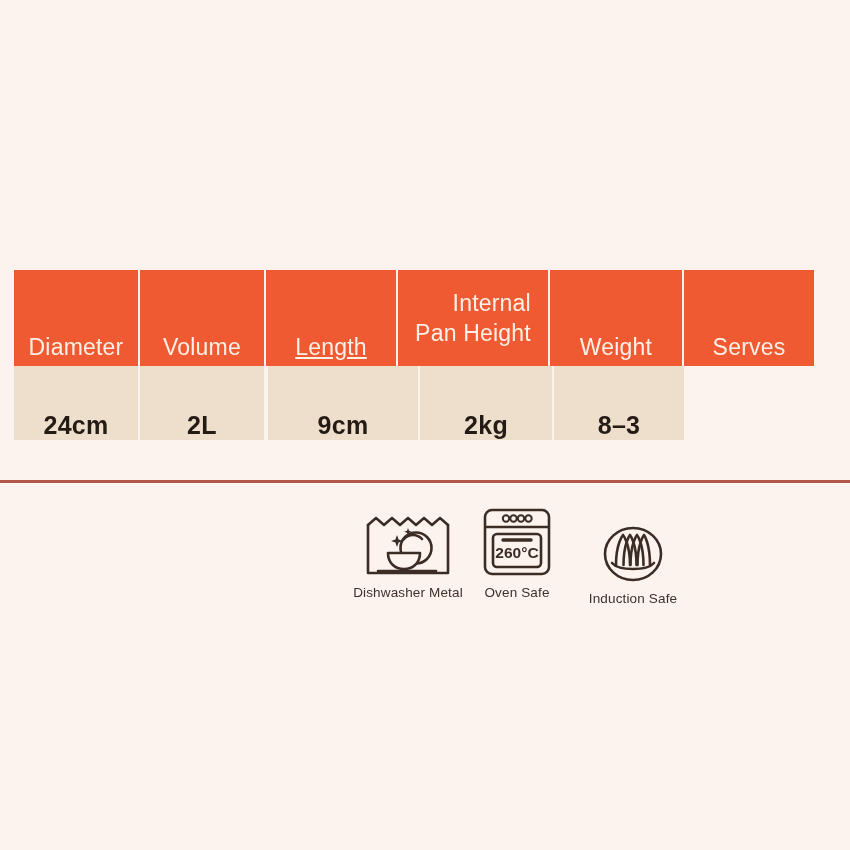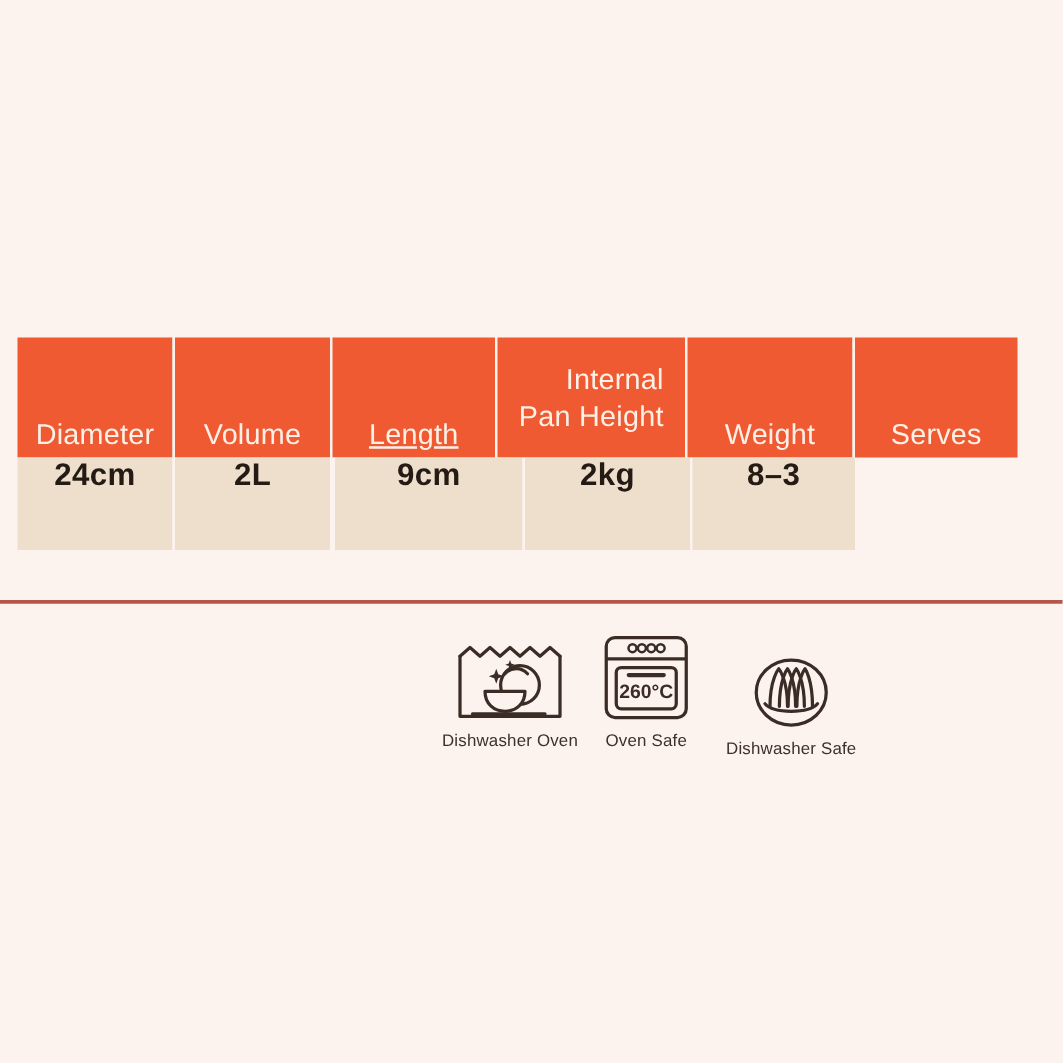--- a/index.html
+++ b/index.html
@@ -28,21 +28,21 @@
   .table-row {
     display: flex;
     width: 100%;
   }
   .header-row { height: 96px; }
   .body-row   { height: 74px; }
 
   .cell {
     flex: 0 0 auto;
     display: flex;
-    align-items: flex-start;
+    align-items: flex-end;
     justify-content: center;
     text-align: center;
     box-sizing: border-box;
   }
   
   .col-0 { width: 124px; }
   .col-1 { width: 124px; }
   .col-2 { width: 130px; text-decoration: underline; }
   .col-3 { width: 150px; }
   .col-4 { width: 132px; }
@@ -182,21 +182,21 @@
           <path d="M40 24 A 12 12 0 0 1 58 24"></path>
           <path d="M24 38 H56 C56 48 49 54 40 54 C31 54 24 48 24 38 Z" fill="#fdf3ee"></path>
           <path d="M14 56 H72"></path>
         </g>
         <g fill="#3b2d26">
           <path d="M33 20 L34.6 24.4 L39 26 L34.6 27.6 L33 32 L31.4 27.6 L27 26 L31.4 24.4 Z"></path>
           <path d="M44 13 L45 15.8 L47.8 16.8 L45 17.8 L44 20.6 L43 17.8 L40.2 16.8 L43 15.8 Z"></path>
         </g>
       </svg>
     </div>
-    <div class="feature-label">Dishwasher Oven</div>
+    <div class="feature-label">Dishwasher Metal</div>
   </div>
 
   <div class="feature" id="feature-oven">
     <div class="icon-box">
       <svg width="70" height="70" viewBox="0 0 70 70">
         <g fill="none" stroke="#3b2d26" stroke-width="2.6" stroke-linejoin="round">
           <rect x="3" y="3" width="64" height="64" rx="7"></rect>
           <path d="M3 20 H67"></path>
           <rect x="11" y="27" width="48" height="33" rx="4"></rect>
           <path d="M21 33 H49" stroke-width="3.4" stroke-linecap="round"></path>
@@ -219,16 +219,16 @@
         <g fill="none" stroke="#3b2d26" stroke-width="2.6" stroke-linecap="round" stroke-linejoin="round">
           <ellipse cx="31" cy="29" rx="28" ry="26"></ellipse>
           <path d="M14 40 C 14 18, 21 10, 21 10 C 21 10, 28 18, 28 40"></path>
           <path d="M21.5 40 C 21.5 18, 28 10, 28 10 C 28 10, 34.5 18, 34.5 40"></path>
           <path d="M28.5 40 C 28.5 18, 35 10, 35 10 C 35 10, 41.5 18, 41.5 40"></path>
           <path d="M35.5 40 C 35.5 18, 42 10, 42 10 C 42 10, 48 18, 48 40"></path>
           <path d="M10 38 C 17 46, 45 46, 52 38"></path>
         </g>
       </svg>
     </div>
-    <div class="feature-label">Dishwasher Safe</div>
+    <div class="feature-label">Induction Safe</div>
   </div>
 
 </div>
 
 </body></html>

